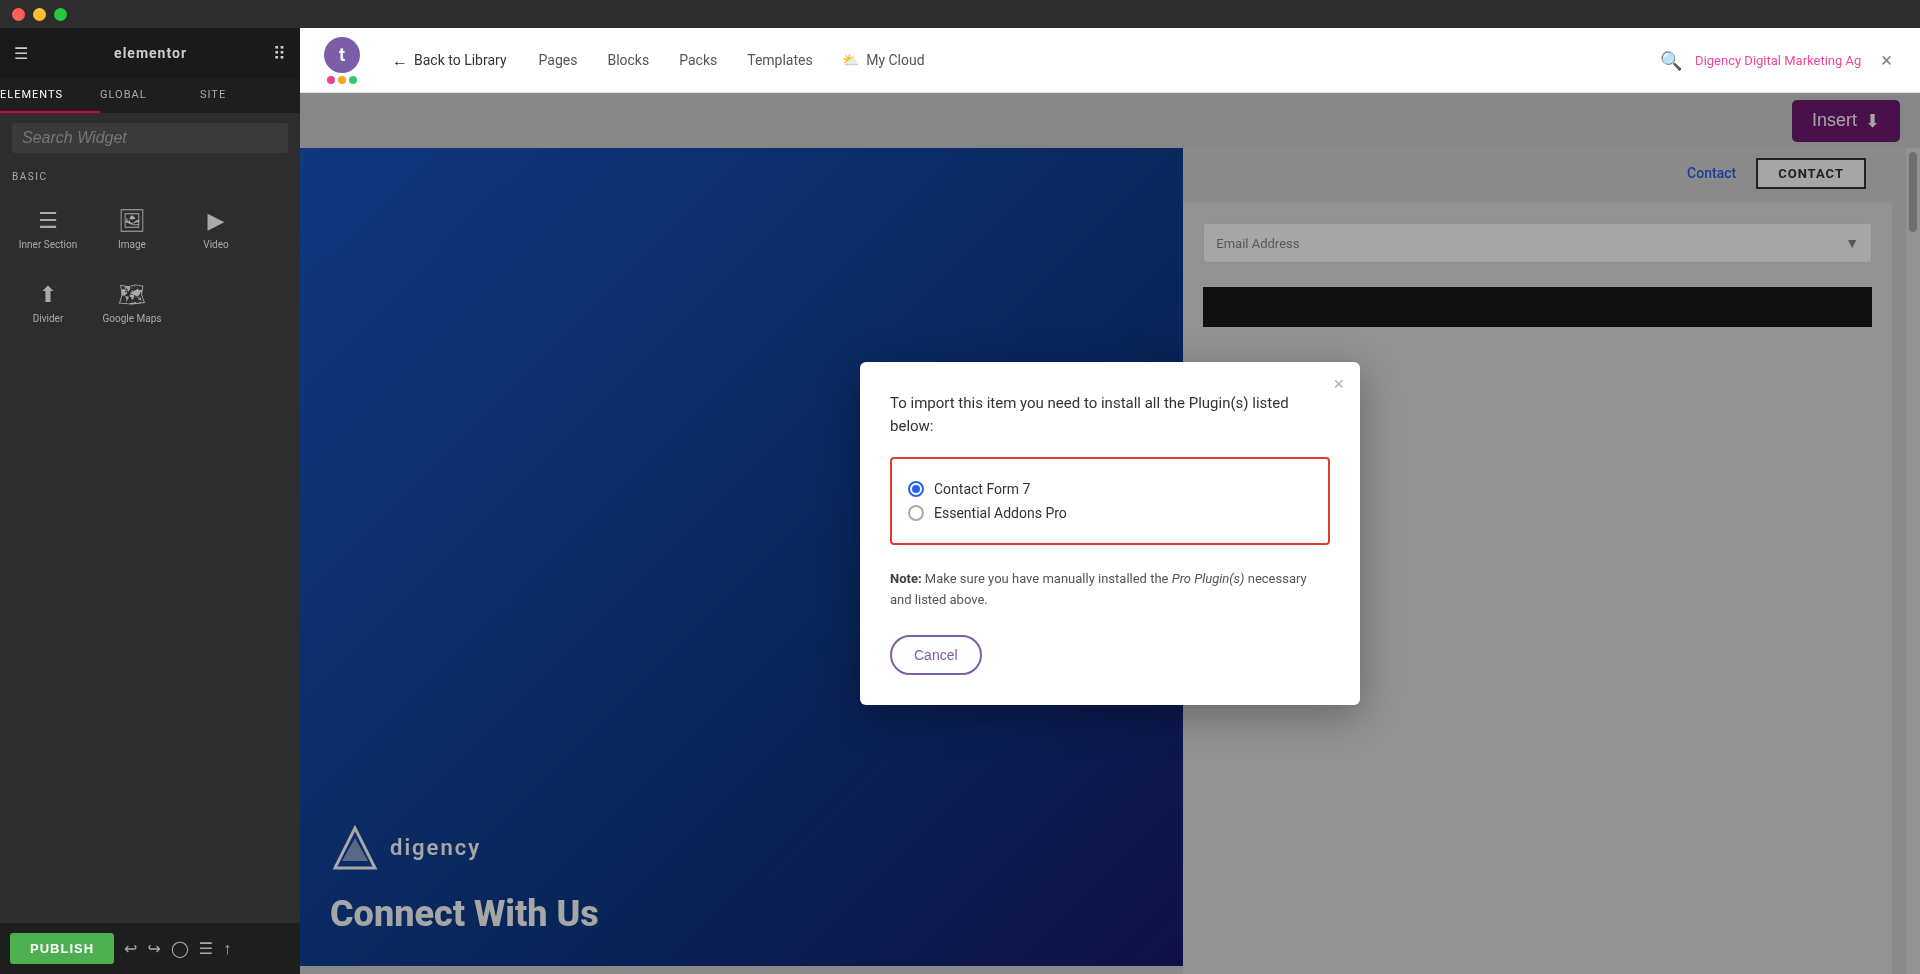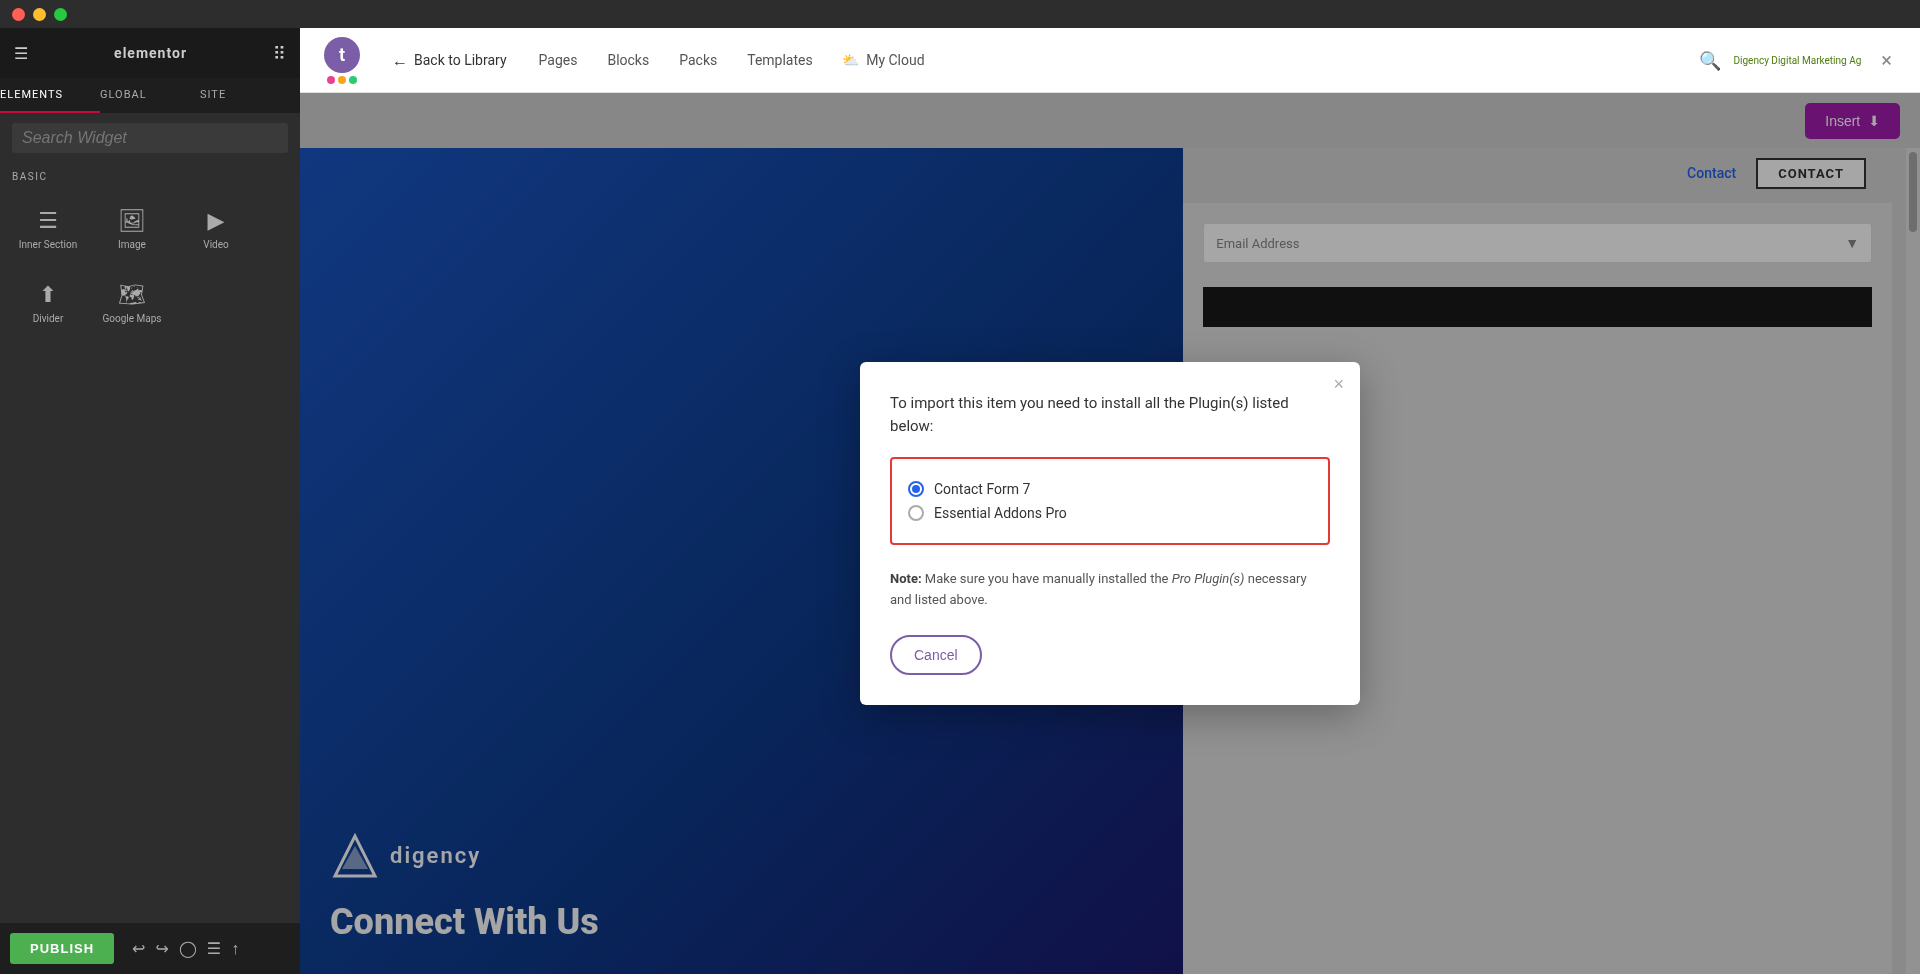--- a/index.html
+++ b/index.html
@@ -106,21 +106,21 @@
     }
     .el-icon {
       font-size: 22px;
       color: #aaa;
     }
     .sidebar-footer {
       margin-top: auto;
       background: #1e1e1e;
       padding: 10px;
       display: flex;
-      gap: 8px;
+      gap: 0;
       align-items: center;
     }
     .publish-btn {
       background: #4caf50;
       color: #fff;
       border: none;
       padding: 8px 20px;
       border-radius: 3px;
       font-size: 13px;
       font-weight: 600;
@@ -221,22 +221,22 @@
     }
     .my-cloud-item {
       display: flex;
       align-items: center;
       gap: 6px;
       font-size: 14px;
       color: #555;
       cursor: pointer;
     }
     .library-account {
-      font-size: 10px;
-      color: #4d7c0f;
+      font-size: 13px;
+      color: #ec4899;
       margin-right: 16px;
     }
     .library-close {
       color: #888;
       font-size: 20px;
       cursor: pointer;
       padding: 4px;
     }
     .library-search-icon {
       color: #888;
@@ -267,26 +267,26 @@
       top: 0; left: 0; right: 0;
       height: 55px;
       display: flex;
       align-items: center;
       justify-content: flex-end;
       padding: 0 20px;
       background: transparent;
       z-index: 10;
     }
     .insert-btn {
-      background: #a21caf;
+      background: #701a75;
       color: #fff;
       border: none;
       padding: 10px 20px;
       border-radius: 5px;
-      font-size: 14px;
+      font-size: 18px;
       font-weight: 500;
       cursor: pointer;
       display: flex;
       align-items: center;
       gap: 8px;
     }
 
     
     .preview-scroll {
       position: absolute;
@@ -339,21 +339,21 @@
       color: #333;
       background: #fff;
     }
 
     
     .tpl-hero {
       position: absolute;
       top: 0;
       left: 0;
       width: 55%;
-      bottom: 0;
+      bottom: 8px;
       background: linear-gradient(135deg, #1a56c4 0%, #0d3a8a 60%, #1a1a6e 100%);
       display: flex;
       flex-direction: column;
       justify-content: flex-end;
       padding: 30px;
     }
     .tpl-hero-logo {
       display: flex;
       align-items: center;
       gap: 10px;

